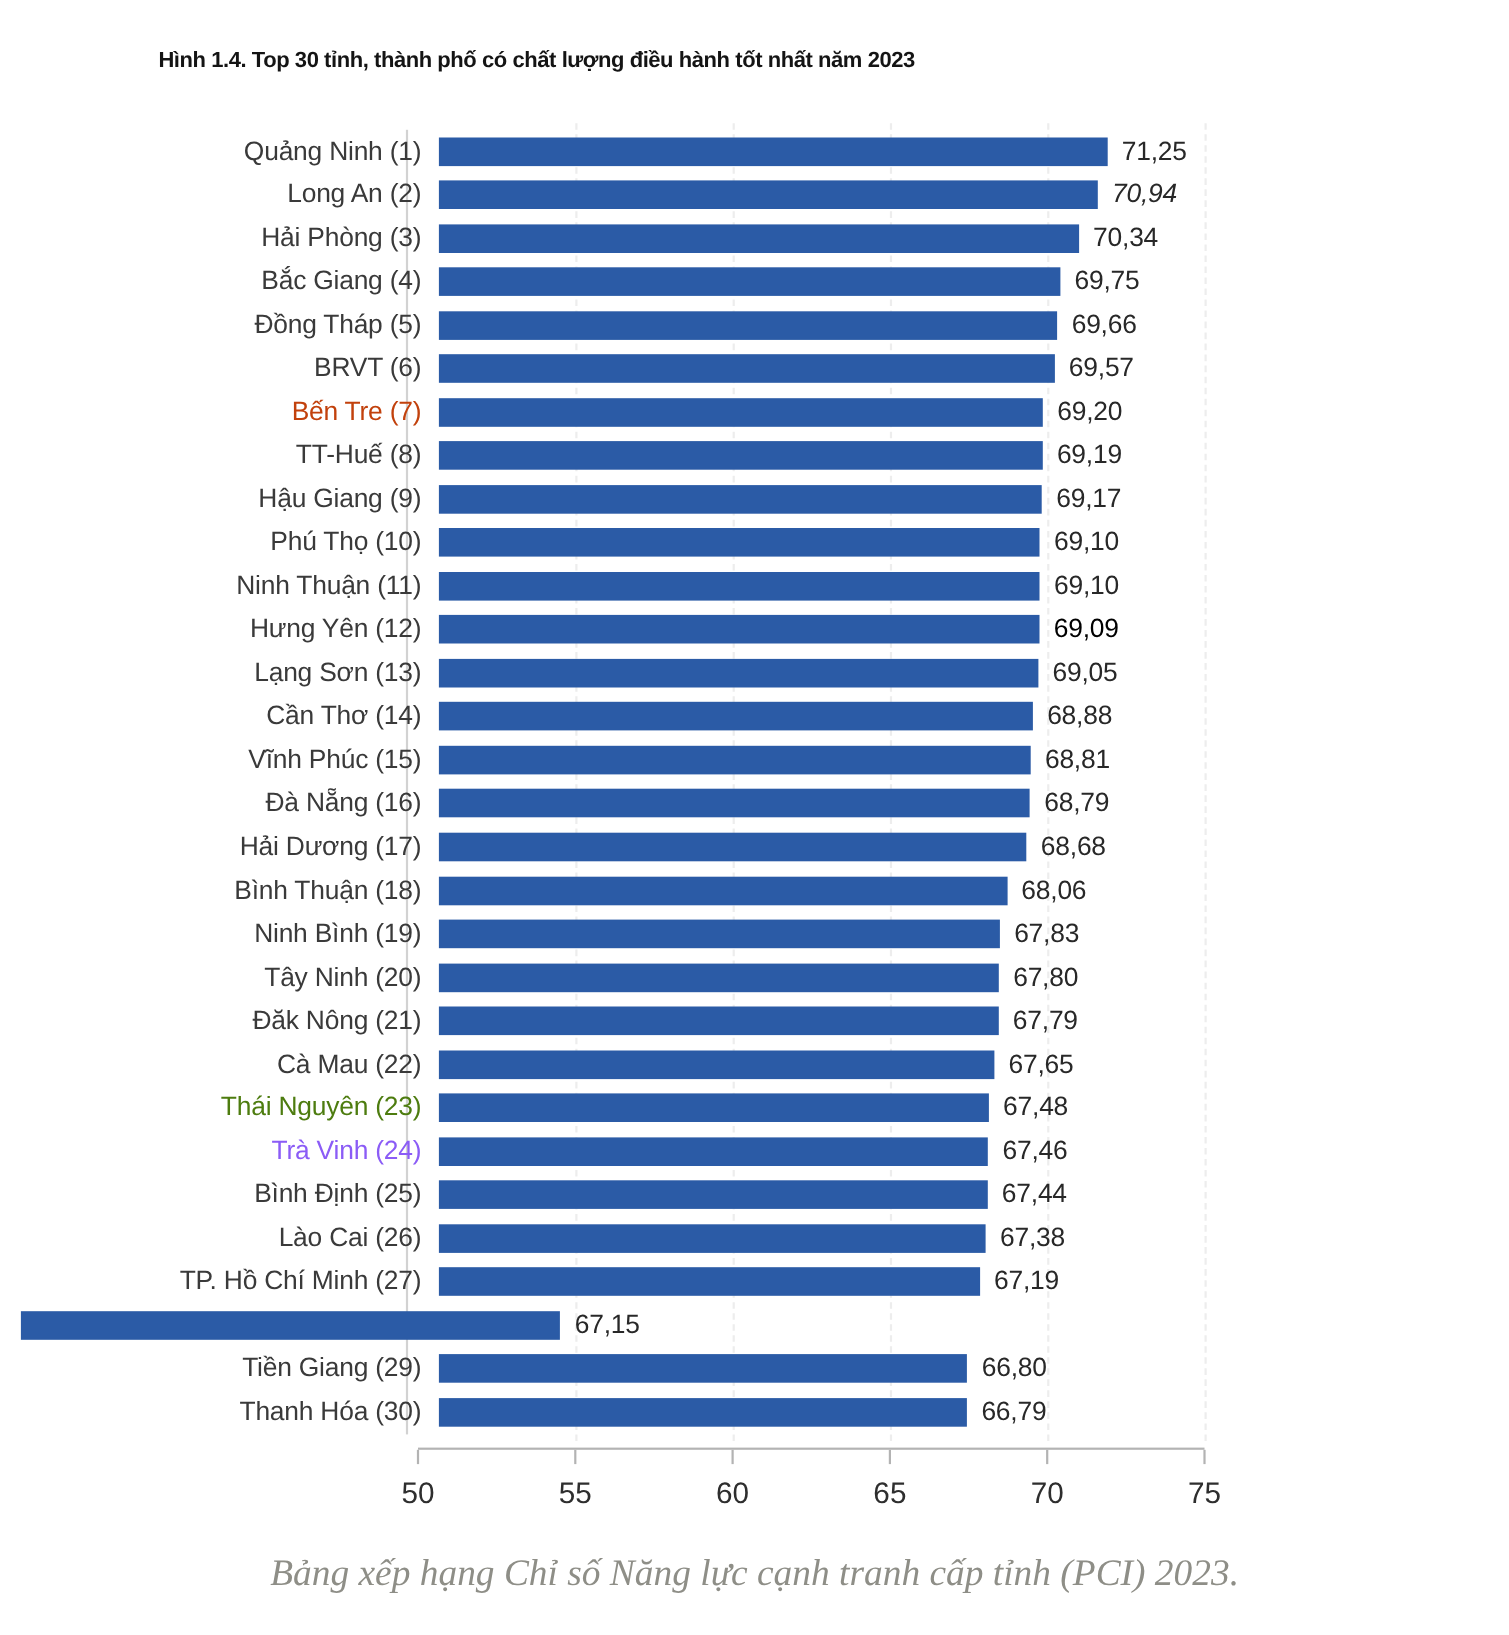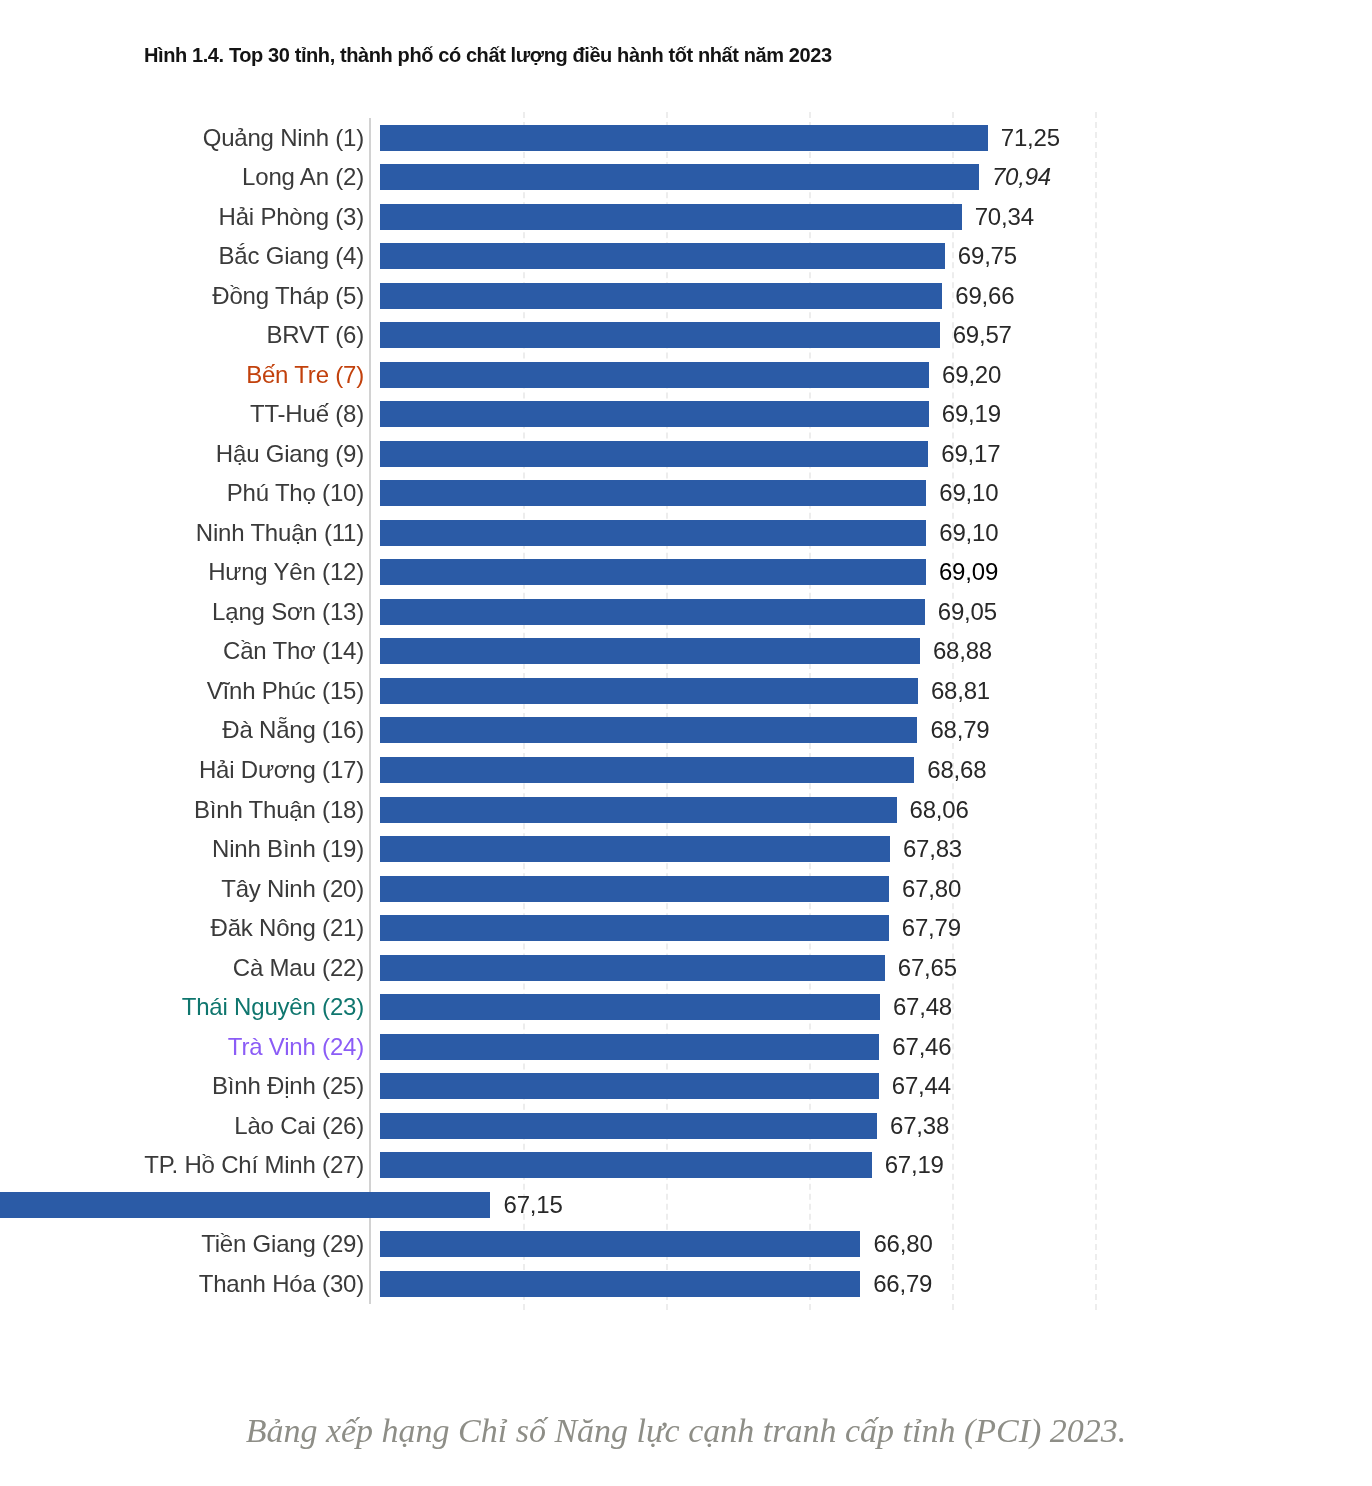--- a/index.html
+++ b/index.html
@@ -24,21 +24,21 @@
   }
   .chart { position: absolute; left: 0; top: 118px; width: 1372px; height: 1290px; }
 
   
   .plot-bg { position: absolute; left: 380px; top: 0; width: 715px; height: 1186px; }
   .gridline { position: absolute; top: -6px; bottom: -6px; width: 0; border-left: 2px dashed #ededed; }
   .yaxis-line { position: absolute; left: -11px; top: 0; height: 100%; width: 2px; background: #d2d2d2; }
 
   
   .rows { position: absolute; left: 0; top: 0; width: 1372px; }
-  .row { display: flex; align-items: center; height: 39.53px; position: relative; }
+  .row { display: flex; align-items: center; height: 39.53px; position: relative; padding-left: 19px; }
   .row-label {
     width: 380px;
     text-align: right;
     padding-right: 16px;
     box-sizing: border-box;
     font-size: 24px;
     color: #3a3a3a;
     letter-spacing: -0.2px;
     white-space: nowrap;
   }
@@ -241,21 +241,21 @@
           </div>
         </div>
         <div class="row">
           <div class="row-label" style="color: rgb(58, 58, 58);">Cà Mau (22)</div>
           <div class="row-plot">
             <div class="bar" style="width: 504.79px; background: rgb(43, 91, 166);"></div>
             <div class="bar-value" style="color: rgb(40, 40, 40);">67,65</div>
           </div>
         </div>
         <div class="row">
-          <div class="row-label" style="color: #0f766e;">Thái Nguyên (23)</div>
+          <div class="row-label" style="color: #4d7c0f;">Thái Nguyên (23)</div>
           <div class="row-plot">
             <div class="bar" style="width: 499.928px; background: rgb(43, 91, 166);"></div>
             <div class="bar-value" style="color: rgb(40, 40, 40);">67,48</div>
           </div>
         </div>
         <div class="row">
           <div class="row-label" style="color: #8b5cf6;">Trà Vinh (24)</div>
           <div class="row-plot">
             <div class="bar" style="width: 499.356px; background: rgb(43, 91, 166);"></div>
             <div class="bar-value" style="color: rgb(40, 40, 40);">67,46</div>
@@ -296,16 +296,30 @@
           </div>
         </div>
         <div class="row">
           <div class="row-label" style="color: rgb(58, 58, 58);">Thanh Hóa (30)</div>
           <div class="row-plot">
             <div class="bar" style="width: 480.194px; background: rgb(43, 91, 166);"></div>
             <div class="bar-value" style="color: rgb(40, 40, 40);">66,79</div>
           </div>
         </div>
       </div>
+    <div class="xaxis" id="xaxis" style="border-top-color: rgb(179, 179, 179);">
+        <div class="tick" style="left: 0%; background: rgb(179, 179, 179);"></div>
+        <div class="tick-label" style="left: 0%;">50</div>
+        <div class="tick" style="left: 20%; background: rgb(179, 179, 179);"></div>
+        <div class="tick-label" style="left: 20%;">55</div>
+        <div class="tick" style="left: 40%; background: rgb(179, 179, 179);"></div>
+        <div class="tick-label" style="left: 40%;">60</div>
+        <div class="tick" style="left: 60%; background: rgb(179, 179, 179);"></div>
+        <div class="tick-label" style="left: 60%;">65</div>
+        <div class="tick" style="left: 80%; background: rgb(179, 179, 179);"></div>
+        <div class="tick-label" style="left: 80%;">70</div>
+        <div class="tick" style="left: 100%; background: rgb(179, 179, 179);"></div>
+        <div class="tick-label" style="left: 100%;">75</div>
+      </div>
   </div>
 
   <p class="caption" style="color: rgb(142, 142, 135);">Bảng xếp hạng Chỉ số Năng lực cạnh tranh cấp tỉnh (PCI) 2023.</p>
 </div>
 
 </body></html>

